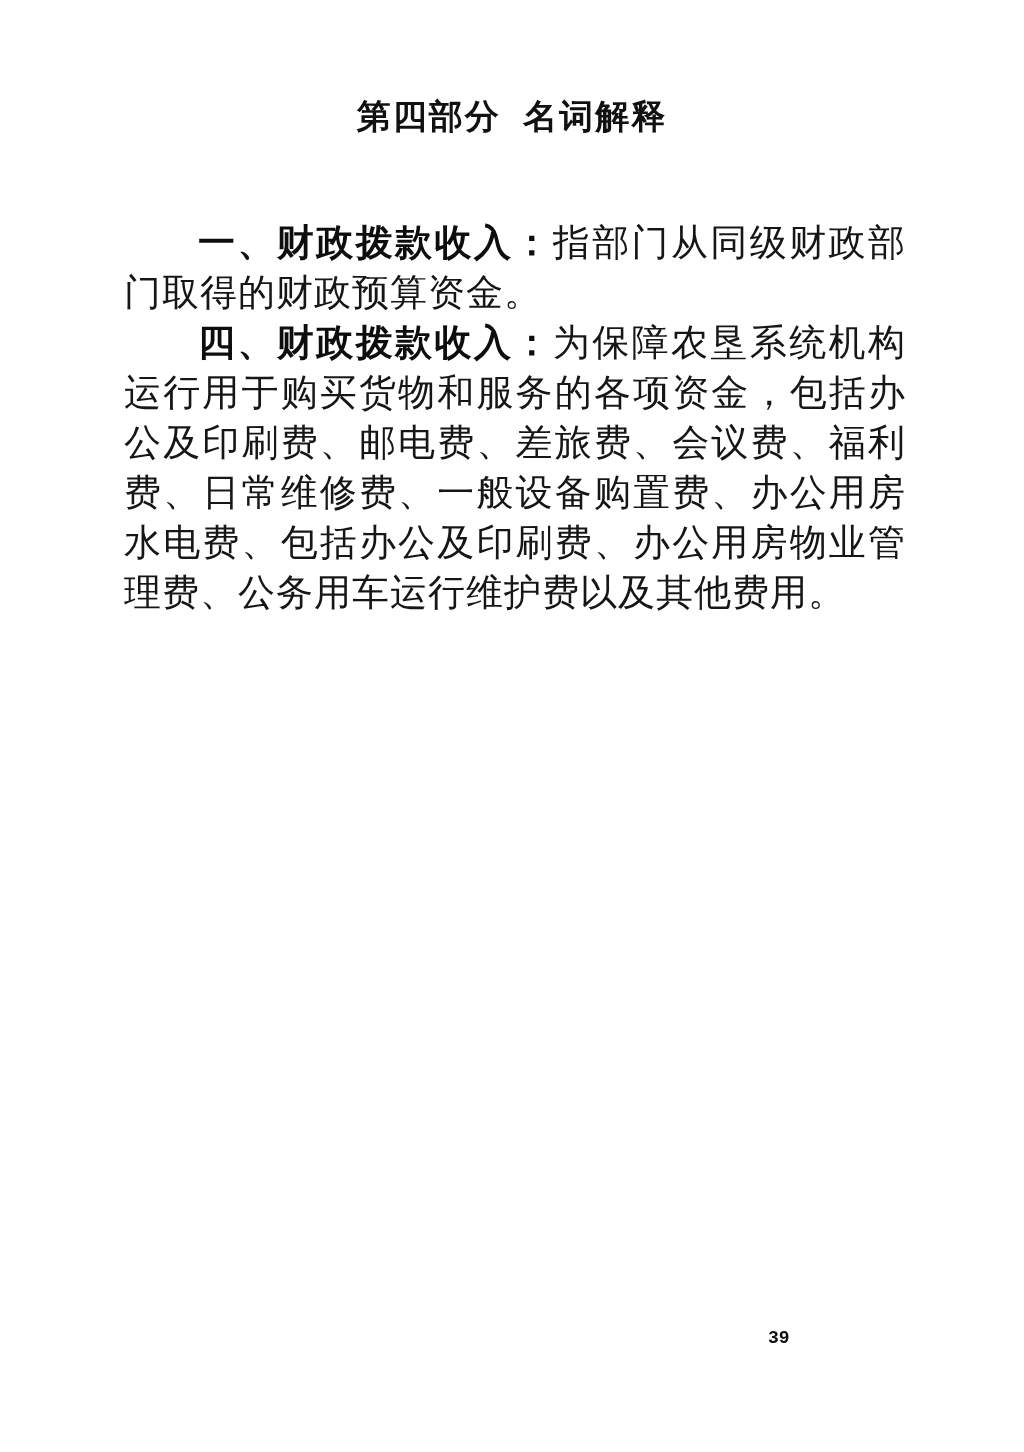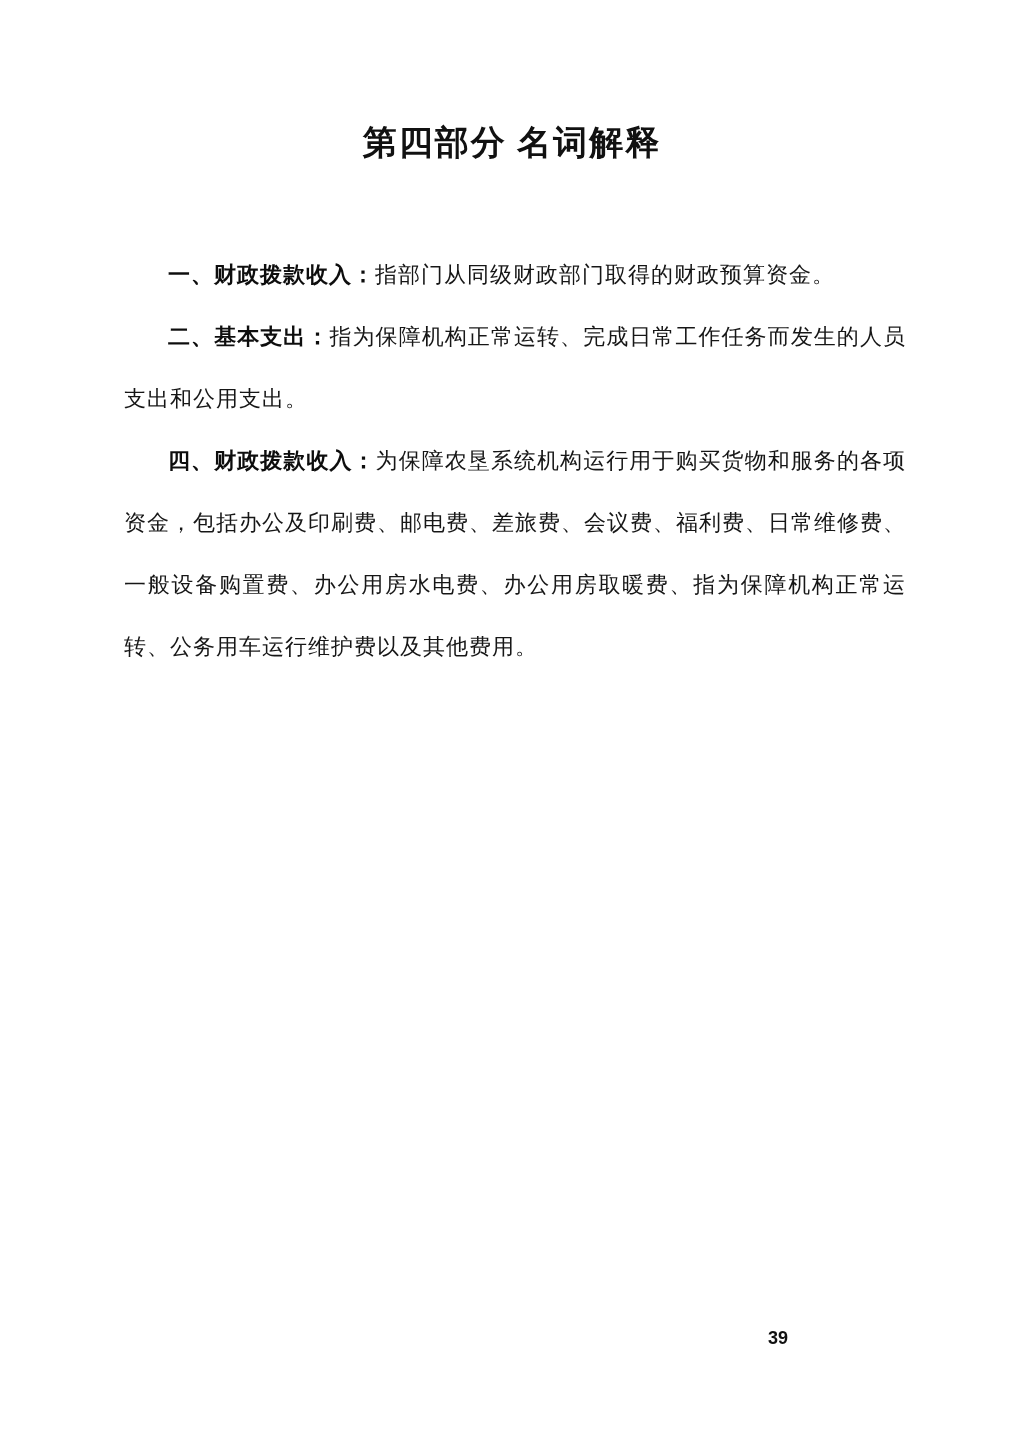--- a/index.html
+++ b/index.html
@@ -12,73 +12,72 @@
       position: relative;
       width: 1024px;
       height: 1452px;
       background: #ffffff;
       overflow: hidden;
       font-family: "Liberation Serif", "DejaVu Serif", serif;
       color: #111111;
     }
 
     .doc-title {
-      margin-top: 120px;
+      margin-top: 94px;
       text-align: center;
-      font-family: Liberation Serif, serif;
+      font-family: Liberation Mono, monospace;
       font-weight: 700;
       font-size: 34px;
       letter-spacing: 2px;
       color: #111111;
     }
 
     .doc-body {
       margin: 78px 118px 0 124px;
     }
 
     .para {
-      font-size: 22px;
-      line-height: 62px;
+      font-size: 37px;
+      line-height: 50px;
       text-align: justify;
       text-justify: inter-character;
       text-indent: 2em;
       letter-spacing: 1px;
       color: #161616;
     }
 
     .term {
       font-family: "Liberation Sans", "DejaVu Sans", sans-serif;
       font-weight: 700;
       color: #0d0d0d;
     }
 
     .page-number {
       position: absolute;
       left: 768px;
       top: 1328px;
-      font-family: Liberation Sans, sans-serif;
+      font-family: Liberation Mono, monospace;
       font-weight: 700;
       font-size: 18px;
       color: #111111;
     }
   </style>
 </head>
 <body>
 
 <div class="page">
 
   <h1 class="doc-title">第四部分 名词解释</h1>
 
   <div class="doc-body">
 
     <p class="para"><span class="term">一、财政拨款收入：</span><span>指部门从同级财政部门取得的财政预算资金。</span></p>
 
-    <p class="para"><span class="term">二、基本支出：</span><span>指为保障机构正常运转、完成日常工作任务而发生的人员支出和公用支出。</span></p>
 
 
-    <p class="para"><span class="term">四、财政拨款收入：</span><span>为保障农垦系统机构运行用于购买货物和服务的各项资金，包括办公及印刷费、邮电费、差旅费、会议费、福利费、日常维修费、一般设备购置费、办公用房水电费、办公用房取暖费、指为保障机构正常运转、公务用车运行维护费以及其他费用。</span></p>
+    <p class="para"><span class="term">四、财政拨款收入：</span><span>为保障农垦系统机构运行用于购买货物和服务的各项资金，包括办公及印刷费、邮电费、差旅费、会议费、福利费、日常维修费、一般设备购置费、办公用房水电费、包括办公及印刷费、办公用房物业管理费、公务用车运行维护费以及其他费用。</span></p>
 
 
   </div>
 
   <div class="page-number">39</div>
 
 </div>
 
 </body></html>

